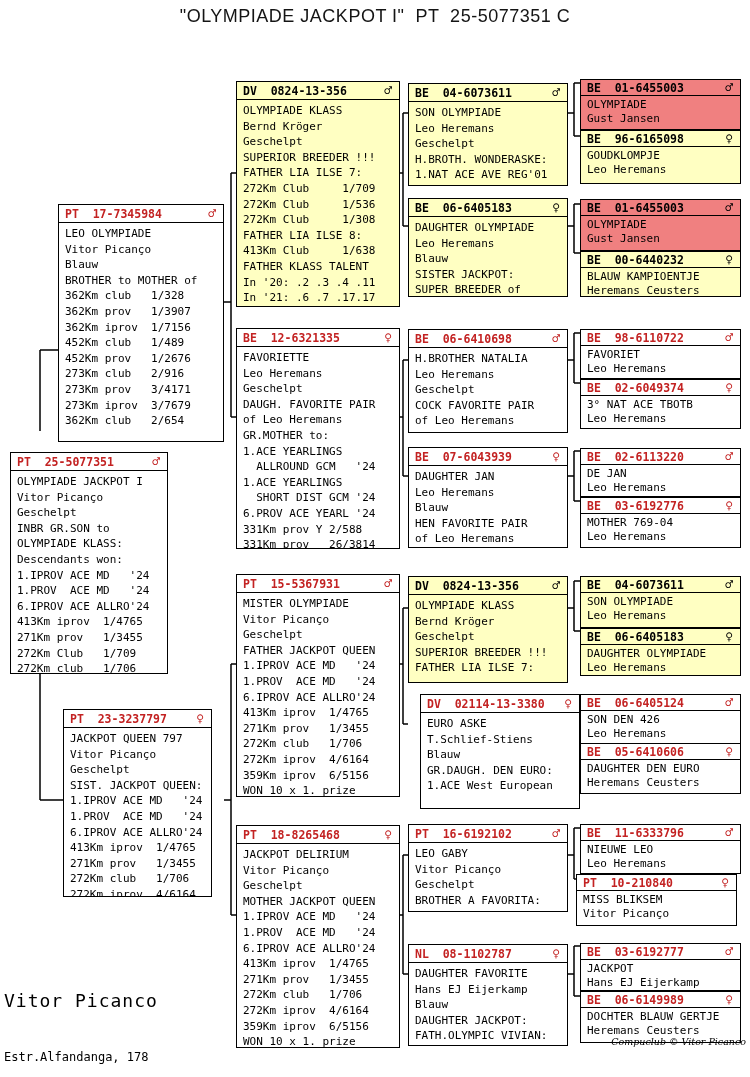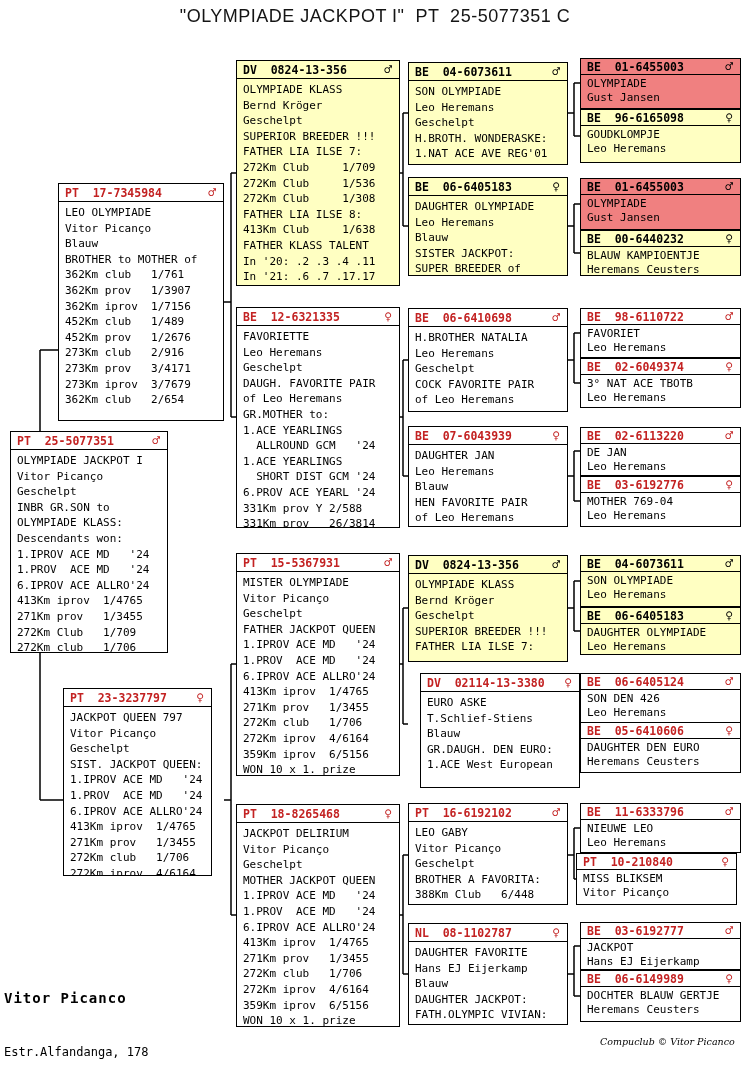--- a/index.html
+++ b/index.html
@@ -10,38 +10,39 @@
   }
   .title{
     position:absolute;top:6px;left:0;width:750px;text-align:center;
     font-family:"Liberation Sans",sans-serif;font-size:18px;letter-spacing:.5px;color:#141414;
     white-space:pre;
   }
   svg.wires{position:absolute;left:0;top:0;}
   .box{
     position:absolute;box-sizing:border-box;border:1.5px solid #000;background:#fff;
     overflow:hidden;
+    margin-top:21px;
   }
   .box.yellow{background:var(--yellow,#ffffc2);}
   .box.red{background:var(--redbox,#f08080);}
   .hdr{
     display:flex;justify-content:space-between;align-items:baseline;
     padding:2px 7px 1px 6px;border-bottom:1.5px solid #000;
     font-weight:bold;font-size:11.5px;color:var(--hdr-red,#c32222);white-space:pre;
   }
   .box.yellow .hdr,.box.red .hdr{color:#000;}
   .sex{font-size:13px;line-height:11px;}
   .bd{padding:3px 5px 0 6px;font-size:11px;line-height:15.6px;white-space:pre;}
   .box.sm .hdr{padding:1px 7px 0 6px;text-align:right;}
   .box.sm .bd{line-height:14.4px;padding-top:2px;}
   .contact{position:absolute;left:4px;top:952px;white-space:pre;}
-  .contact .nm{font-size:14px;font-weight:bold;letter-spacing:1px;}
+  .contact .nm{font-size:18px;font-weight:normal;letter-spacing:1px;}
   .contact .ln{font-size:12px;line-height:17.5px;}
   .credit{
-    position:absolute;left:600px;top:1036px;width:146px;text-align:left;
+    position:absolute;left:600px;top:1036px;width:146px;text-align:right;
     font-style:italic;font-size:9.5px;font-family:"DejaVu Serif",serif;white-space:pre;
   }
 </style>
 </head>
 <body style="--yellow: #ffffc2; --redbox: #f08080; --hdr-red: #c32222;">
 
 <div class="title">"OLYMPIADE JACKPOT I"  PT  25-5077351 C</div>
 
 <svg class="wires" width="750" height="1077">
   <path fill="none" stroke="#000" stroke-width="1.5" d="
@@ -61,21 +62,21 @@
     M568 855 H574 M574 828 V879 M574 828 H580 M574 879 H580
     M568 974 H574 M574 946 V996 M574 946 H580 M574 996 H580"></path>
 </svg>
 
 <div class="box" style="left:10px;top:431px;width:158px;height:222px">
   <div class="hdr"><span>PT  25-5077351</span><span class="sex">♂</span></div>
   <div class="bd"><div>OLYMPIADE JACKPOT I</div><div>Vitor Picanço</div><div>Geschelpt</div><div>INBR GR.SON to</div><div>OLYMPIADE KLASS:</div><div>Descendants won:</div><div>1.IPROV ACE MD   '24</div><div>1.PROV  ACE MD   '24</div><div>6.IPROV ACE ALLRO'24</div><div>413Km iprov  1/4765</div><div>271Km prov   1/3455</div><div>272Km Club   1/709</div><div>272Km club   1/706</div></div>
 </div>
 <div class="box" style="left:58px;top:183px;width:166px;height:238px">
   <div class="hdr"><span>PT  17-7345984</span><span class="sex">♂</span></div>
-  <div class="bd"><div>LEO OLYMPIADE</div><div>Vitor Picanço</div><div>Blauw</div><div>BROTHER to MOTHER of</div><div>362Km club   1/761</div><div>362Km prov   1/3907</div><div>362Km iprov  1/7156</div><div>452Km club   1/489</div><div>452Km prov   1/2676</div><div>273Km club   2/916</div><div>273Km prov   3/4171</div><div>273Km iprov  3/7679</div><div>362Km club   2/654</div></div>
+  <div class="bd"><div>LEO OLYMPIADE</div><div>Vitor Picanço</div><div>Blauw</div><div>BROTHER to MOTHER of</div><div>362Km club   1/328</div><div>362Km prov   1/3907</div><div>362Km iprov  1/7156</div><div>452Km club   1/489</div><div>452Km prov   1/2676</div><div>273Km club   2/916</div><div>273Km prov   3/4171</div><div>273Km iprov  3/7679</div><div>362Km club   2/654</div></div>
 </div>
 <div class="box" style="left:63px;top:688px;width:149px;height:188px">
   <div class="hdr"><span>PT  23-3237797</span><span class="sex">♀</span></div>
   <div class="bd"><div>JACKPOT QUEEN 797</div><div>Vitor Picanço</div><div>Geschelpt</div><div>SIST. JACKPOT QUEEN:</div><div>1.IPROV ACE MD   '24</div><div>1.PROV  ACE MD   '24</div><div>6.IPROV ACE ALLRO'24</div><div>413Km iprov  1/4765</div><div>271Km prov   1/3455</div><div>272Km club   1/706</div><div>272Km iprov  4/6164</div><div>359Km iprov  6/5156</div><div>WON 10 x 1. prize !</div></div>
 </div>
 
 <div class="box yellow" style="left:236px;top:60px;width:164px;height:226px">
   <div class="hdr"><span>DV  0824-13-356</span><span class="sex">♂</span></div>
   <div class="bd"><div>OLYMPIADE KLASS</div><div>Bernd Kröger</div><div>Geschelpt</div><div>SUPERIOR BREEDER !!!</div><div>FATHER LIA ILSE 7:</div><div>272Km Club     1/709</div><div>272Km Club     1/536</div><div>272Km Club     1/308</div><div>FATHER LIA ILSE 8:</div><div>413Km Club     1/638</div><div>FATHER KLASS TALENT</div><div>In '20: .2 .3 .4 .11</div><div>In '21: .6 .7 .17.17</div></div>
 </div>
@@ -109,21 +110,21 @@
   <div class="bd"><div>DAUGHTER JAN</div><div>Leo Heremans</div><div>Blauw</div><div>HEN FAVORITE PAIR</div><div>of Leo Heremans</div></div>
 </div>
 <div class="box yellow" style="left:408px;top:555px;width:160px;height:107px">
   <div class="hdr"><span>DV  0824-13-356</span><span class="sex">♂</span></div>
   <div class="bd"><div>OLYMPIADE KLASS</div><div>Bernd Kröger</div><div>Geschelpt</div><div>SUPERIOR BREEDER !!!</div><div>FATHER LIA ILSE 7:</div></div>
 </div>
 <div class="box" style="left:420px;top:673px;width:160px;height:115px">
   <div class="hdr"><span>DV  02114-13-3380</span><span class="sex">♀</span></div>
   <div class="bd"><div>EURO ASKE</div><div>T.Schlief-Stiens</div><div>Blauw</div><div>GR.DAUGH. DEN EURO:</div><div>1.ACE West European</div></div>
 </div>
-<div class="box" style="left:408px;top:803px;width:160px;height:102px">
+<div class="box" style="left:408px;top:803px;width:160px;height:88px">
   <div class="hdr"><span>PT  16-6192102</span><span class="sex">♂</span></div>
   <div class="bd"><div>LEO GABY</div><div>Vitor Picanço</div><div>Geschelpt</div><div>BROTHER A FAVORITA:</div><div>388Km Club   6/448</div></div>
 </div>
 <div class="box" style="left:408px;top:923px;width:160px;height:102px">
   <div class="hdr"><span>NL  08-1102787</span><span class="sex">♀</span></div>
   <div class="bd"><div>DAUGHTER FAVORITE</div><div>Hans EJ Eijerkamp</div><div>Blauw</div><div>DAUGHTER JACKPOT:</div><div>FATH.OLYMPIC VIVIAN:</div></div>
 </div>
 
 <div class="box sm red" style="left:580px;top:58px;width:161px;height:51px">
   <div class="hdr"><span>BE  01-6455003</span><span class="sex">♂</span></div>

